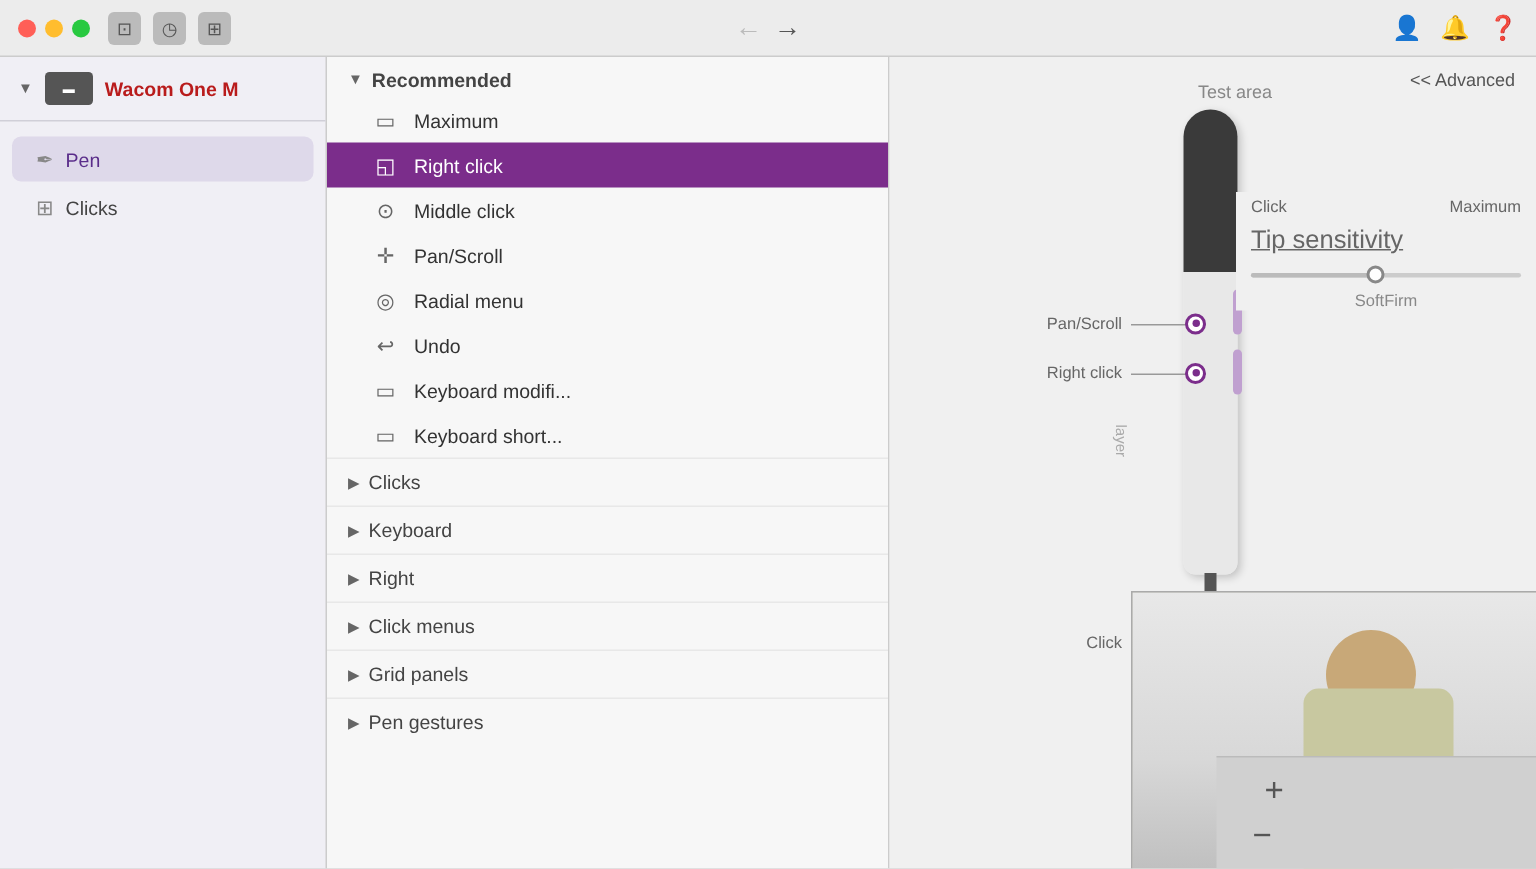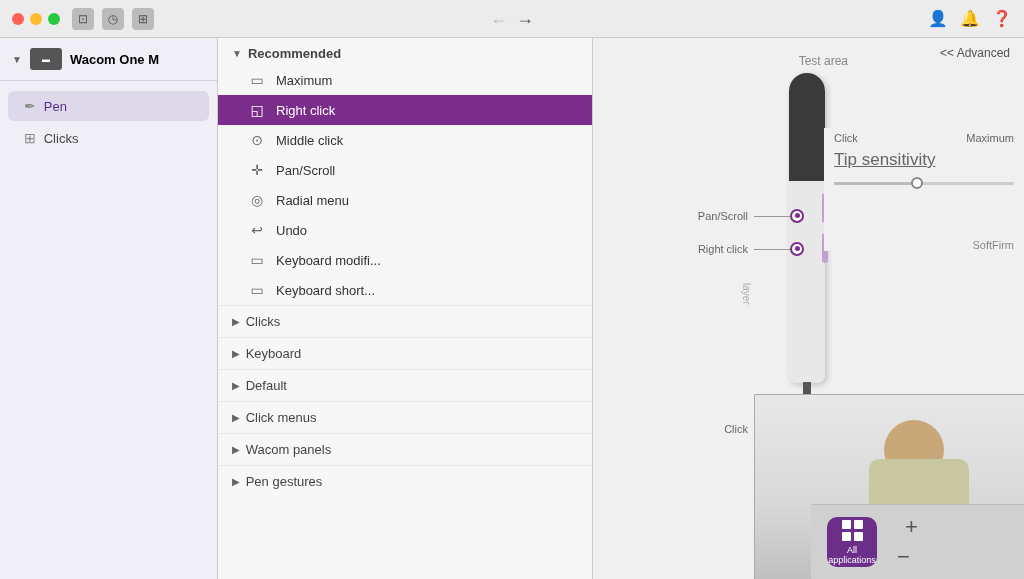--- a/index.html
+++ b/index.html
@@ -46,21 +46,21 @@
       padding: 10px 12px;
       border-bottom: 1px solid #d0cfd8;
       gap: 8px;
     }
     .device-icon-box {
       width: 32px; height: 22px;
       background: #555; border-radius: 3px;
       display: flex; align-items: center; justify-content: center;
       color: #fff; font-size: 9px;
     }
-    .device-name { font-size: 13px; font-weight: 600; color: #000000; }
+    .device-name { font-size: 13px; font-weight: 600; color: #b91c1c; }
 
     .sidebar-nav { padding: 8px 0; }
     .sidebar-nav-item {
       display: flex; align-items: center; gap: 8px;
       padding: 7px 16px;
       cursor: pointer;
       color: #444;
       font-size: 13px;
       border-radius: 6px;
       margin: 2px 8px;
@@ -215,25 +215,24 @@
     .sens-thumb {
       width: 12px; height: 12px;
       border-radius: 50%;
       background: #fff;
       border: 2px solid #888;
       position: absolute;
       top: -5px;
     }
     .sens-labels {
       display: flex;
-      justify-content: flex-end;
+      justify-content: center;
       font-size: 11px;
       color: #888;
       padding: 0 10px;
-      margin-top: 44px;
     }
     .sens-title {
       font-size: 17px; color: #666;
       padding: 2px 10px;
       text-decoration: underline;
     }
 
     
     .bottom-bar {
       height: 75px;
@@ -412,29 +411,29 @@
       <div class="section-collapsed-header">
         <span class="section-chevron">▶</span>
         <span>Clicks</span>
       </div>
       <div class="section-collapsed-header">
         <span class="section-chevron">▶</span>
         <span>Keyboard</span>
       </div>
       <div class="section-collapsed-header">
         <span class="section-chevron">▶</span>
-        <span>Default</span>
+        <span>Right</span>
       </div>
       <div class="section-collapsed-header">
         <span class="section-chevron">▶</span>
         <span>Click menus</span>
       </div>
       <div class="section-collapsed-header">
         <span class="section-chevron">▶</span>
-        <span>Wacom panels</span>
+        <span>Grid panels</span>
       </div>
       <div class="section-collapsed-header">
         <span class="section-chevron">▶</span>
         <span>Pen gestures</span>
       </div>
     </div>
   </div>
 
   <div class="right-panel">
     <div class="right-panel-header">
@@ -499,29 +498,20 @@
       <div class="layer-badge" style="right:272px; top:215px; font-size:10px; color:#aaa;">layer</div>
 
       <div class="webcam">
         <div class="bg-wall"></div>
         <div class="person-head"></div>
         <div class="person-body"></div>
       </div>
     </div>
 
     <div class="bottom-bar">
-      <div class="app-icon-box">
-        <div class="app-grid">
-          <div class="app-grid-cell"></div>
-          <div class="app-grid-cell"></div>
-          <div class="app-grid-cell"></div>
-          <div class="app-grid-cell"></div>
-        </div>
-        <span class="app-label">All applications</span>
-      </div>
       <div style="display:flex;flex-direction:column;gap:4px;margin-left:8px;">
         <span class="bottom-add">+</span>
         <span class="bottom-remove">−</span>
       </div>
     </div>
   </div>
 
 </div>
 
 </body></html>

